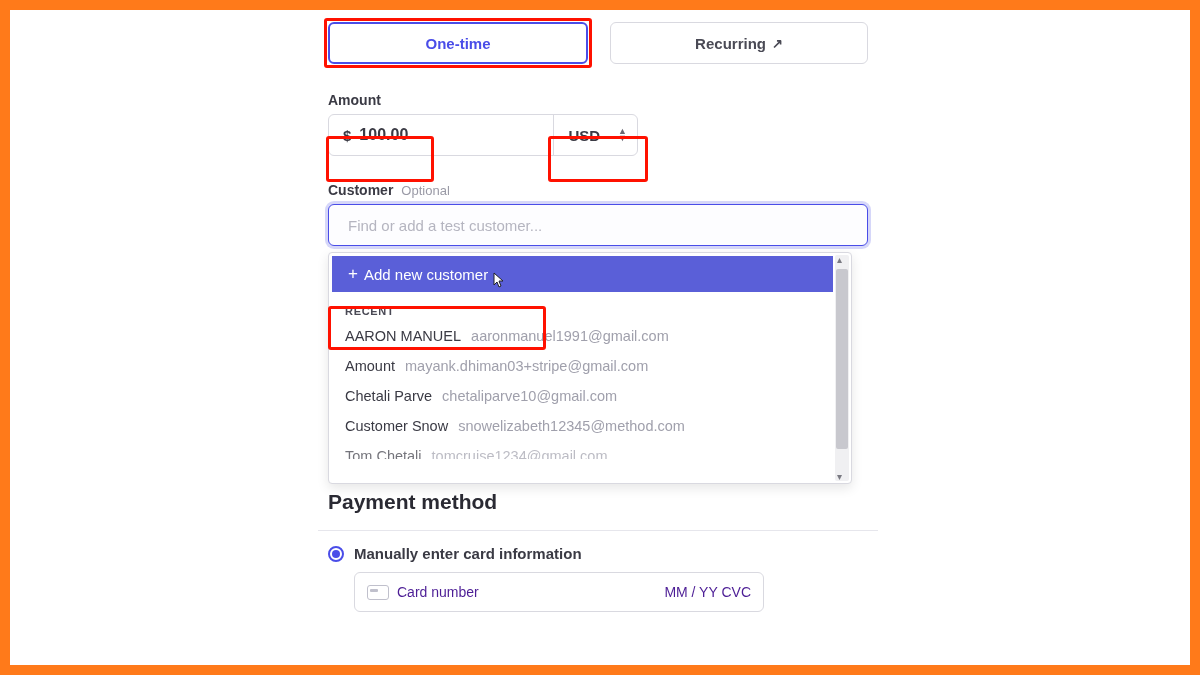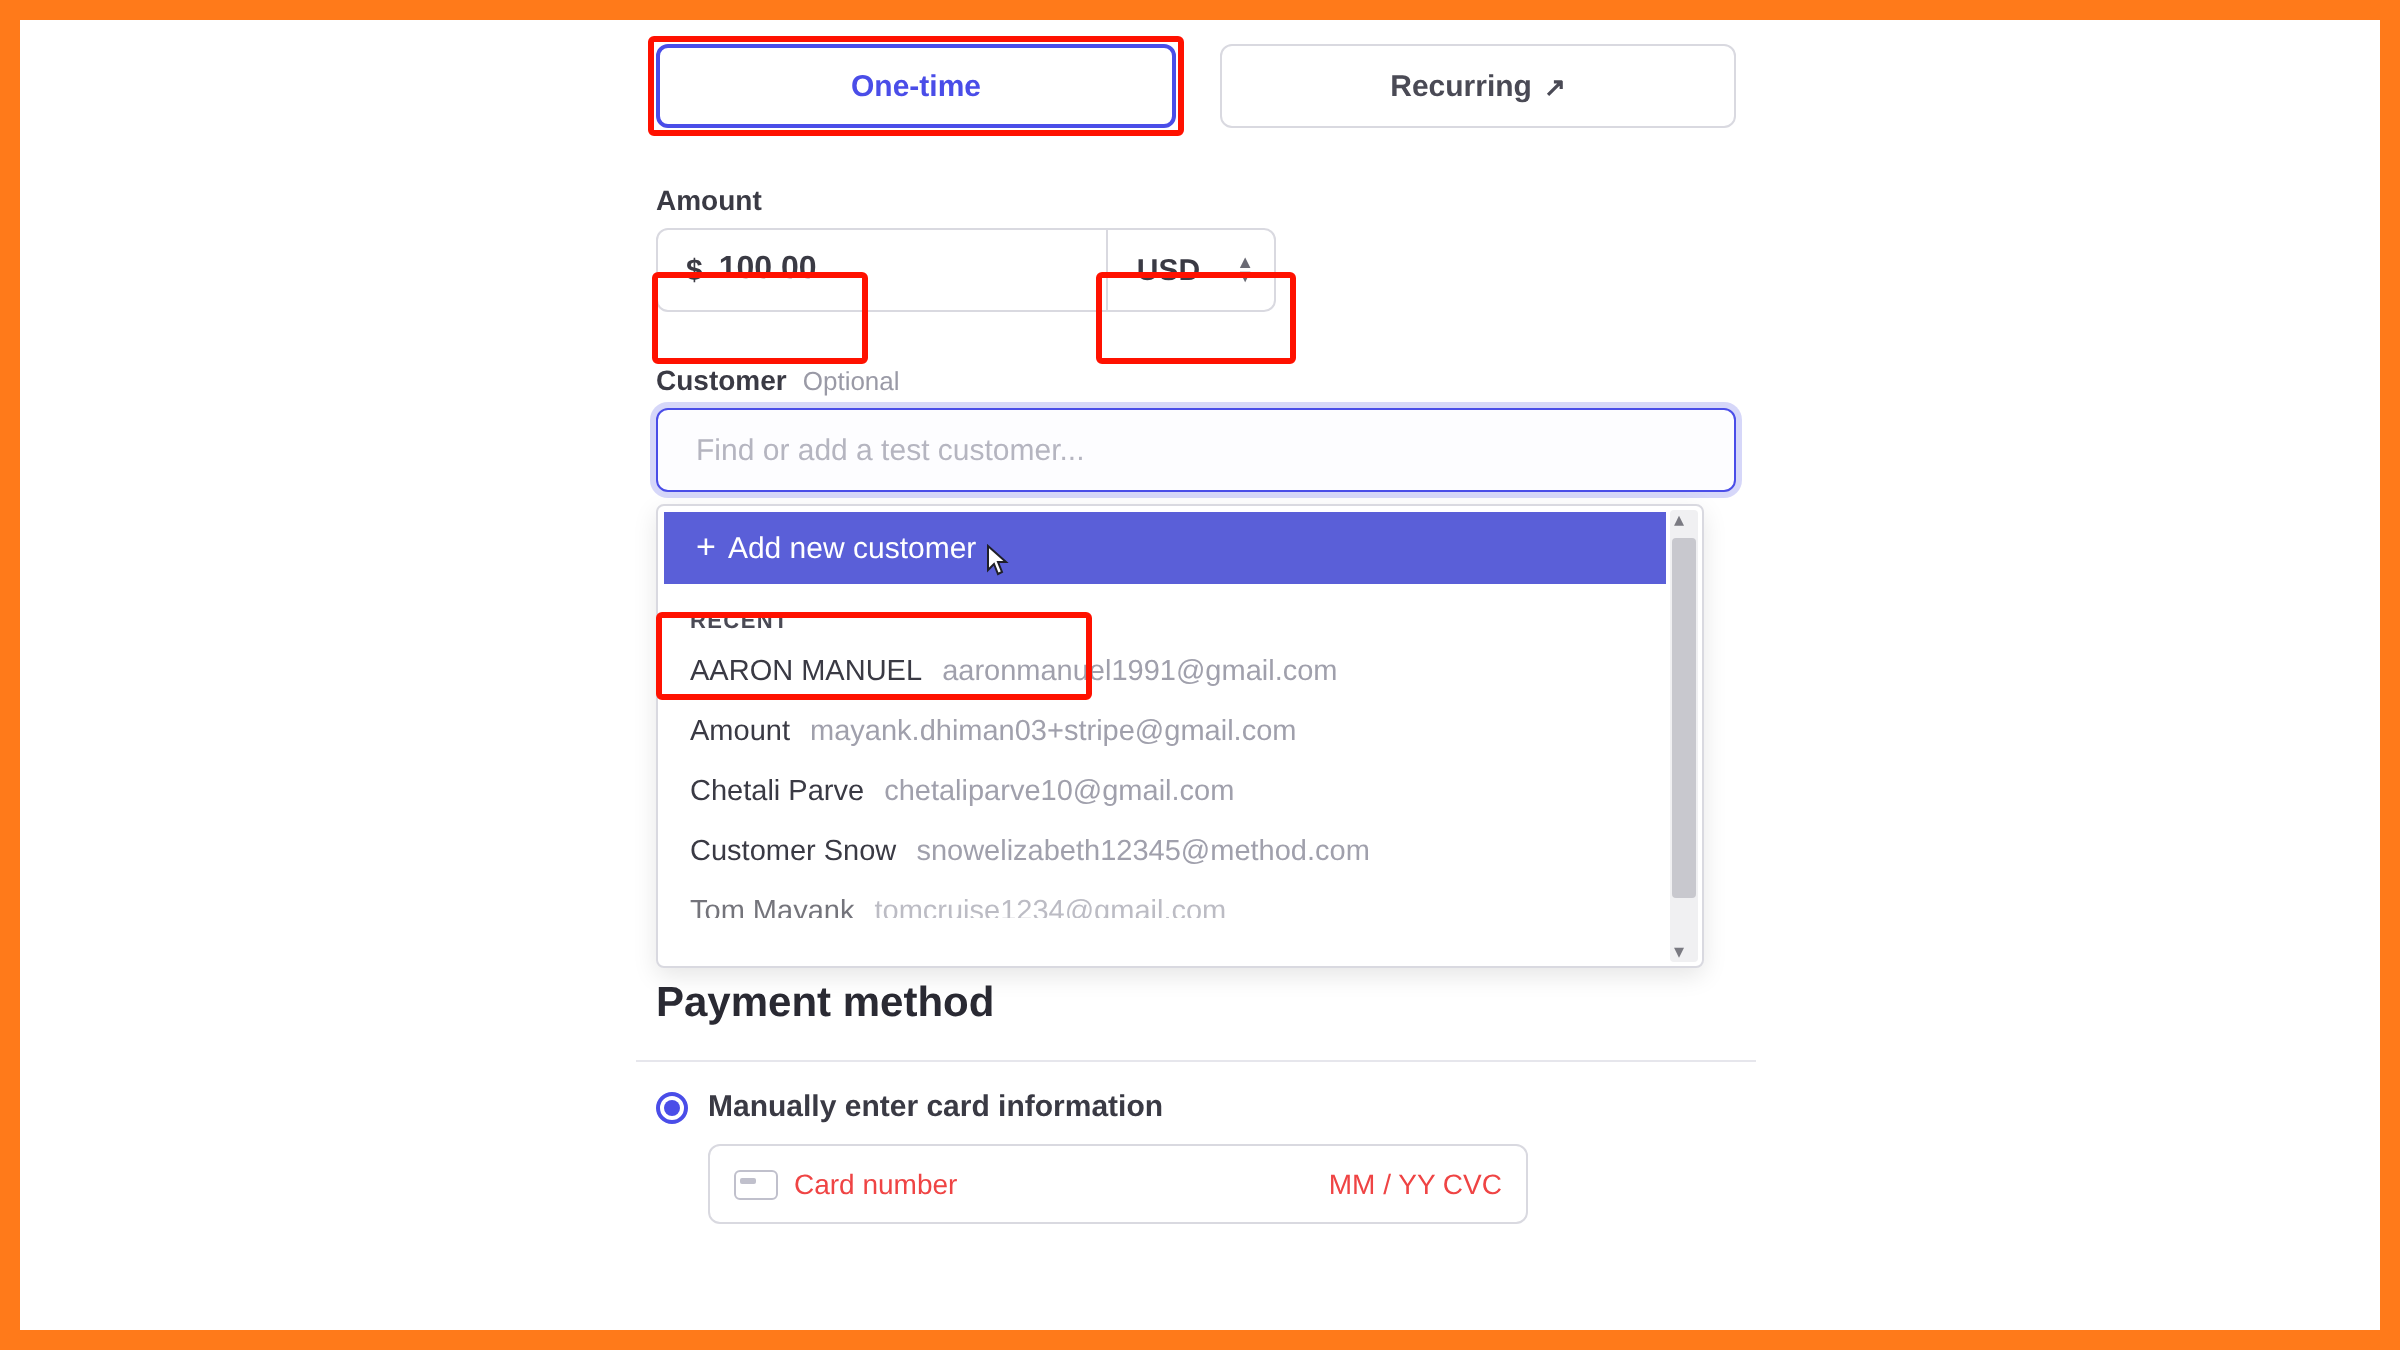--- a/index.html
+++ b/index.html
@@ -271,21 +271,21 @@
     }
     .card-field {
       margin-left: 26px;
       border: 1px solid #d9d9e0;
       border-radius: 6px;
       height: 40px;
       display: flex;
       align-items: center;
       padding: 0 12px;
       width: 410px;
-      color: #ef4444;
+      color: #4c1d95;
       font-size: 14px;
       gap: 8px;
     }
     .card-icon {
       width: 22px;
       height: 15px;
       border: 1.5px solid #c0c0cc;
       border-radius: 3px;
       position: relative;
     }
@@ -357,21 +357,21 @@
       </div>
       <div class="cust-item">
         <span class="name">Chetali Parve</span>
         <span class="email">chetaliparve10@gmail.com</span>
       </div>
       <div class="cust-item">
         <span class="name">Customer Snow</span>
         <span class="email">snowelizabeth12345@method.com</span>
       </div>
       <div class="cust-item cut">
-        <span class="name">Tom Mayank</span>
+        <span class="name">Tom Chetali</span>
         <span class="email">tomcruise1234@gmail.com</span>
       </div>
       <div class="dropdown-scroll">
         <div class="dropdown-thumb"></div>
       </div>
     </div>
 
     <div class="pm-heading">Payment method</div>
     <hr class="divider">
     <div class="radio-row">

